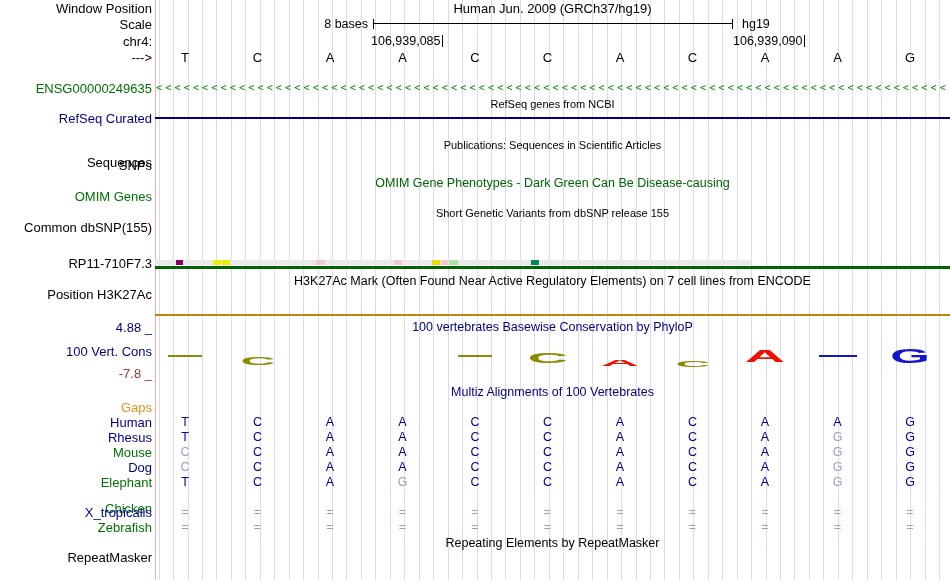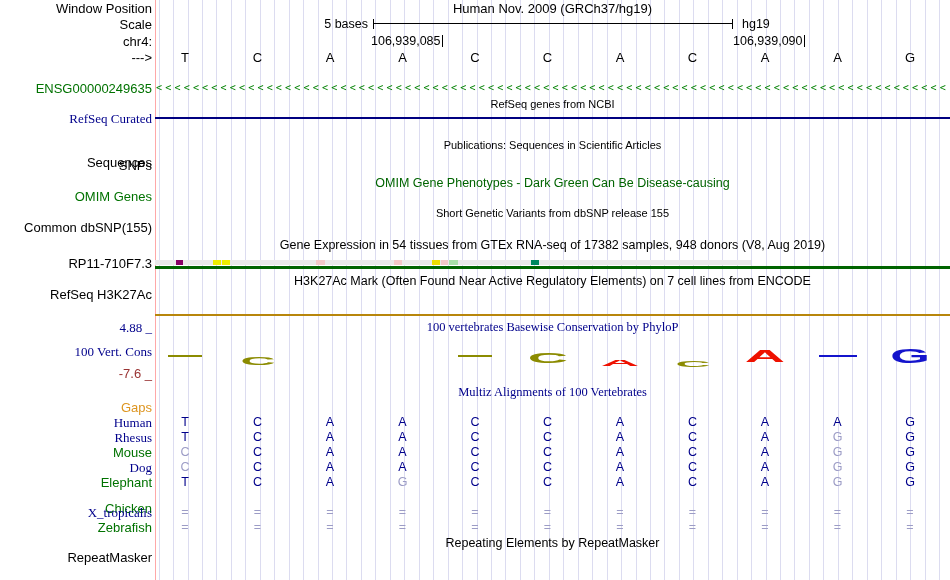--- a/index.html
+++ b/index.html
@@ -10,21 +10,21 @@
            --maroon:#993333; --faded-letter:#9C9CC6; --gridline:#DCDCF0;
            --boundary-line:#FFA8A8; --refseq-line:#000080; --gene-line:#006400;
            --gold-line:#B8860B; --gtex-bar:#E9E9E9; --chevron-green:#008000; }
   .gridline { position:absolute; top:0; bottom:0; width:1px; background:var(--gridline); }
   #boundary { position:absolute; left:155px; top:0; bottom:0; width:1px; background:var(--boundary-line); }
   .lbl { position:absolute; right:798px; transform:translateY(-50%); white-space:nowrap;
          font-size:13px; line-height:1; text-align:right; }
   .title { position:absolute; left:155px; width:795px; text-align:center; transform:translateY(-50%);
            font-size:12.5px; line-height:1; white-space:nowrap; }
   .small { font-size:11px; }
-  .c-navy { color:var(--navy);font-family:Liberation Serif, serif; } .c-green { color:var(--green);text-align:right; } .c-omim { color:var(--omim-green); }
+  .c-navy { color:var(--navy); } .c-green { color:var(--green);text-align:right; } .c-omim { color:var(--omim-green); }
   .c-orange { color:var(--orange); } .c-maroon { color:var(--maroon); }
   #header-title { position:absolute; left:155px; top:8px; width:795px; transform:translateY(-50%);
                   display:flex; justify-content:center; gap:26px; font-size:13px; line-height:1; }
   #scale-label { position:absolute; top:24px; right:582px; transform:translateY(-50%); font-size:12.5px; }
   #ruler { position:absolute; left:373px; top:19px; width:360px; height:10px;
            border-left:1px solid #000; border-right:1px solid #000; }
   #ruler::after { content:""; position:absolute; left:0; right:0; top:4px; height:1px; background:#000; }
   #assembly-tag { position:absolute; left:742px; top:24px; transform:translateY(-50%); font-size:12.5px; }
   .coord { position:absolute; top:41px; transform:translateY(-50%); font-size:12.5px; white-space:nowrap; }
   .tick { display:inline-block; width:1px; height:12px; background:#000; vertical-align:-2px; margin-left:1px; }
@@ -104,23 +104,23 @@
       <div class="gridline" style="left: 938.9px;"></div>
     </div>
   <div id="boundary"></div>
 
   <div class="lbl" style="top:8px">Window Position</div>
   <div class="lbl" style="top:24px">Scale</div>
   <div class="lbl" style="top:41px">chr4:</div>
   <div class="lbl" style="top:57px">---&gt;</div>
 
   <div id="header-title">
-    <span>Human Nov. 2009 (GRCh37/hg19)</span>
+    <span>Human Jun. 2009 (GRCh37/hg19)</span>
   </div>
-  <div id="scale-label">5 bases</div>
+  <div id="scale-label">8 bases</div>
   <div id="ruler"></div>
   <div id="assembly-tag">hg19</div>
 
   <div class="coord" style="left:371px"><span>106,939,085</span><span class="tick"></span></div>
   <div class="coord" style="left:733px"><span>106,939,090</span><span class="tick"></span></div>
 
   <div id="seq-row">
       <span class="base" style="left: 185px; top: 57px;">T</span>
       <span class="base" style="left: 257.5px; top: 57px;">C</span>
       <span class="base" style="left: 330px; top: 57px;">A</span>
@@ -142,44 +142,43 @@
   <div id="refseq-line"></div>
 
   <div class="title small" style="top:145px">Publications: Sequences in Scientific Articles</div>
   <div class="lbl" style="top:162px">Sequences</div>
   <div class="lbl" style="top:165px">SNPs</div>
   <div class="title c-omim" style="top:183px">OMIM Gene Phenotypes - Dark Green Can Be Disease-causing</div>
   <div class="lbl c-green" style="top:196px">OMIM Genes</div>
   <div class="title small" style="top:213px">Short Genetic Variants from dbSNP release 155</div>
   <div class="lbl" style="top:227px">Common dbSNP(155)</div>
 
-  <div class="title" style="top:245px">Gene Expression in 54 tissues from GTEx RNA-seq of 17382 samples, 948 donors (V8, Aug 2019)</div>
   <div class="lbl" style="top:263px">RP11-710F7.3</div>
   <div id="gtex-bar"></div>
   <div id="gtex-marks">
       <div class="gtex-mark" style="left: 176px; width: 7px; background: rgb(136, 0, 102);"></div>
       <div class="gtex-mark" style="left: 213px; width: 8px; background: rgb(238, 238, 0);"></div>
       <div class="gtex-mark" style="left: 222px; width: 8px; background: rgb(238, 238, 0);"></div>
       <div class="gtex-mark" style="left: 316px; width: 9px; background: rgb(242, 200, 200);"></div>
       <div class="gtex-mark" style="left: 394px; width: 8px; background: rgb(242, 200, 200);"></div>
       <div class="gtex-mark" style="left: 432px; width: 8px; background: rgb(238, 221, 0);"></div>
       <div class="gtex-mark" style="left: 441px; width: 7px; background: rgb(242, 200, 200);"></div>
       <div class="gtex-mark" style="left: 449px; width: 9px; background: rgb(168, 224, 168);"></div>
       <div class="gtex-mark" style="left: 531px; width: 8px; background: rgb(0, 136, 94);"></div>
     </div>
   <div id="gene-line"></div>
 
   <div class="title" style="top:281px">H3K27Ac Mark (Often Found Near Active Regulatory Elements) on 7 cell lines from ENCODE</div>
-  <div class="lbl" style="top:294px">RefSeq H3K27Ac</div>
+  <div class="lbl" style="top:294px">Position H3K27Ac</div>
   <div id="gold-line"></div>
 
   <div class="title c-navy" style="top:327px">100 vertebrates Basewise Conservation by PhyloP</div>
   <div class="lbl c-navy" style="top:327px">4.88 _</div>
   <div class="lbl c-navy" style="top:351px">100 Vert. Cons</div>
-  <div class="lbl c-maroon" style="top:373px">-7.6 _</div>
+  <div class="lbl c-maroon" style="top:373px">-7.8 _</div>
   <div id="cons-logo">
       <div class="cons-dash" style="left: 168px; top: 355px; width: 34px; height: 2px; background: rgb(139, 139, 0);"></div>
       <div class="cons-svg" style="left: 237.5px; top: 351.5px;"><svg width="40" height="9" viewBox="0 0 14 14" preserveAspectRatio="none">
           <text x="7" y="13.2" text-anchor="middle" font-family="Liberation Sans, sans-serif" font-size="17" font-weight="bold" fill="#8B8B00">C</text>
         </svg></div>
       <div class="cons-dash" style="left: 458px; top: 355px; width: 34px; height: 2px; background: rgb(139, 139, 0);"></div>
       <div class="cons-svg" style="left: 524.5px; top: 350px;"><svg width="46" height="12" viewBox="0 0 14 14" preserveAspectRatio="none">
           <text x="7" y="13.2" text-anchor="middle" font-family="Liberation Sans, sans-serif" font-size="17" font-weight="bold" fill="#8B8B00">C</text>
         </svg></div>
       <div class="cons-svg" style="left: 598px; top: 352px;"><svg width="44" height="8" viewBox="0 0 14 14" preserveAspectRatio="none">

